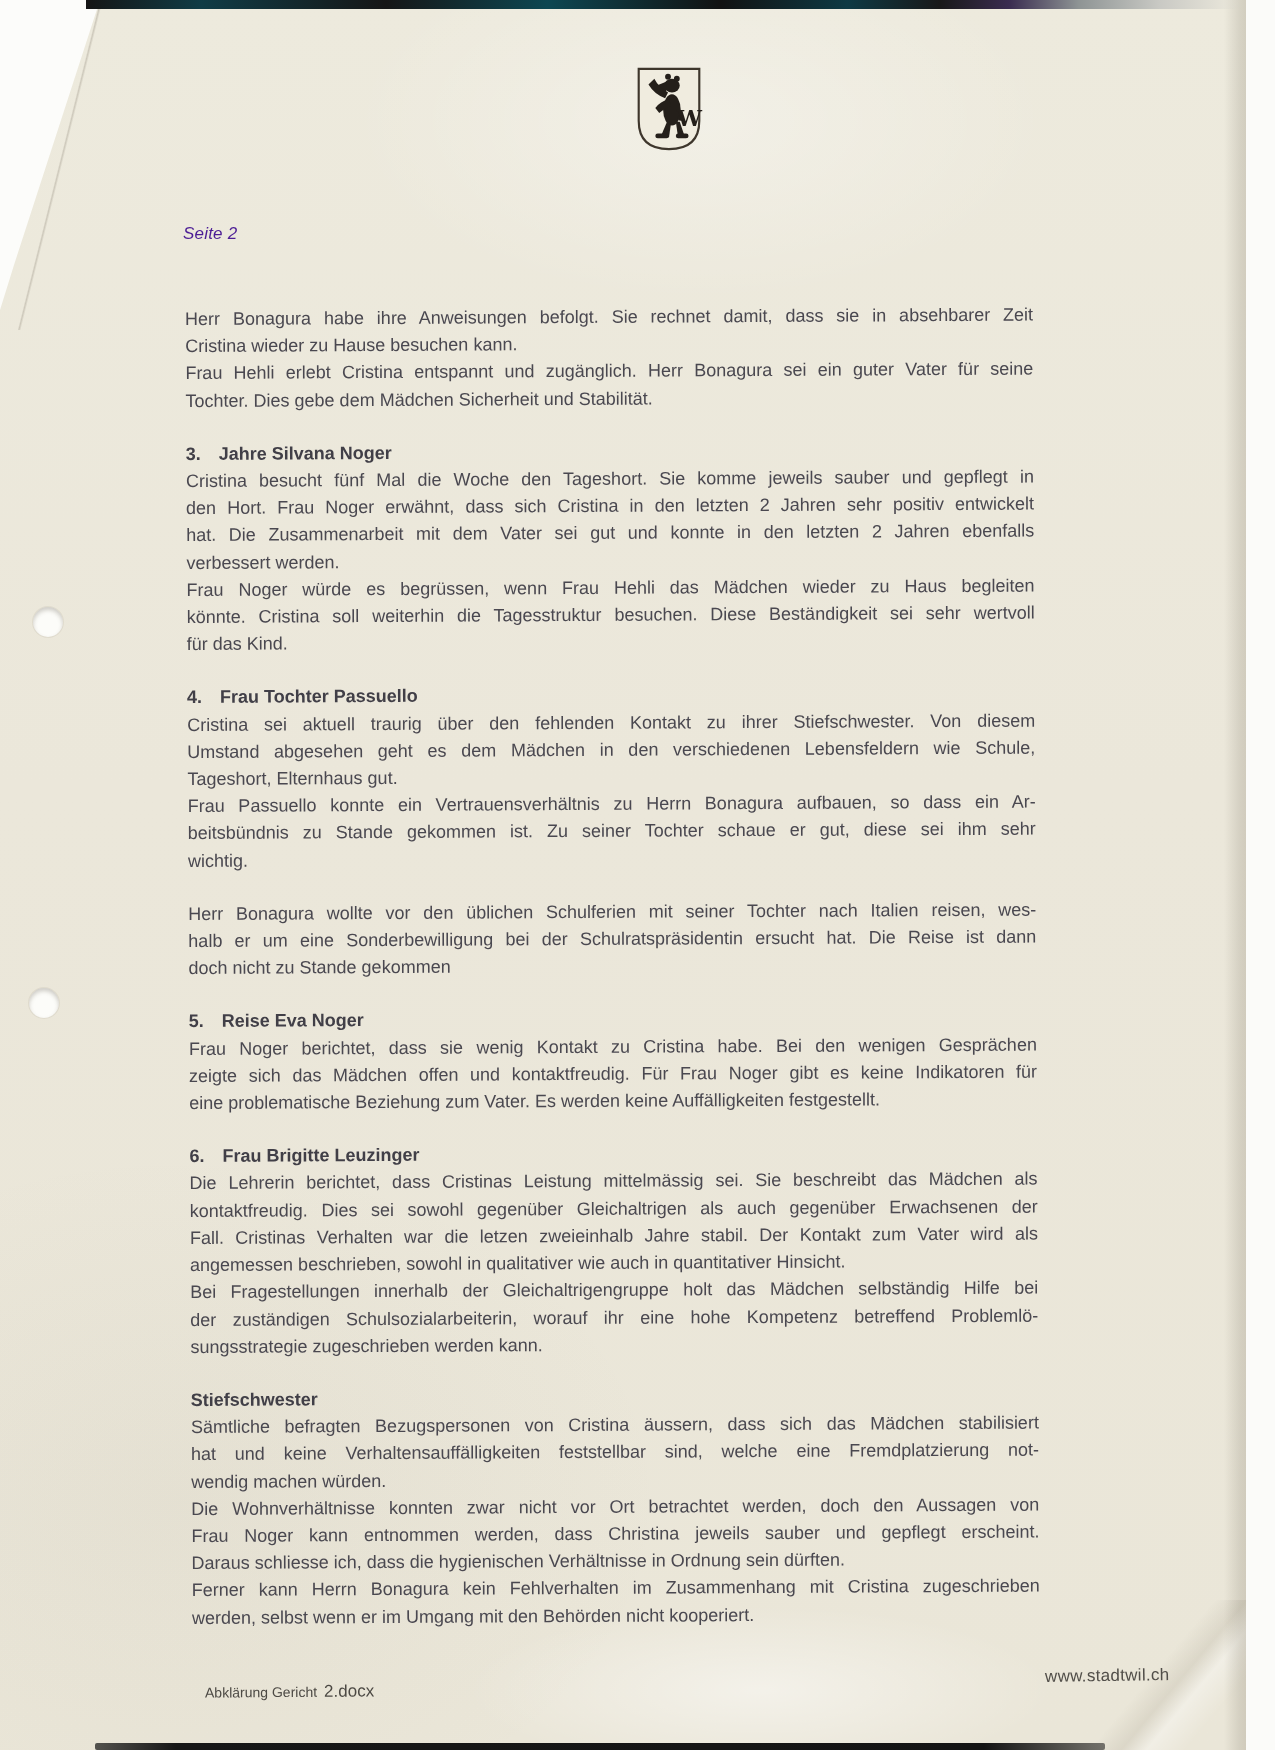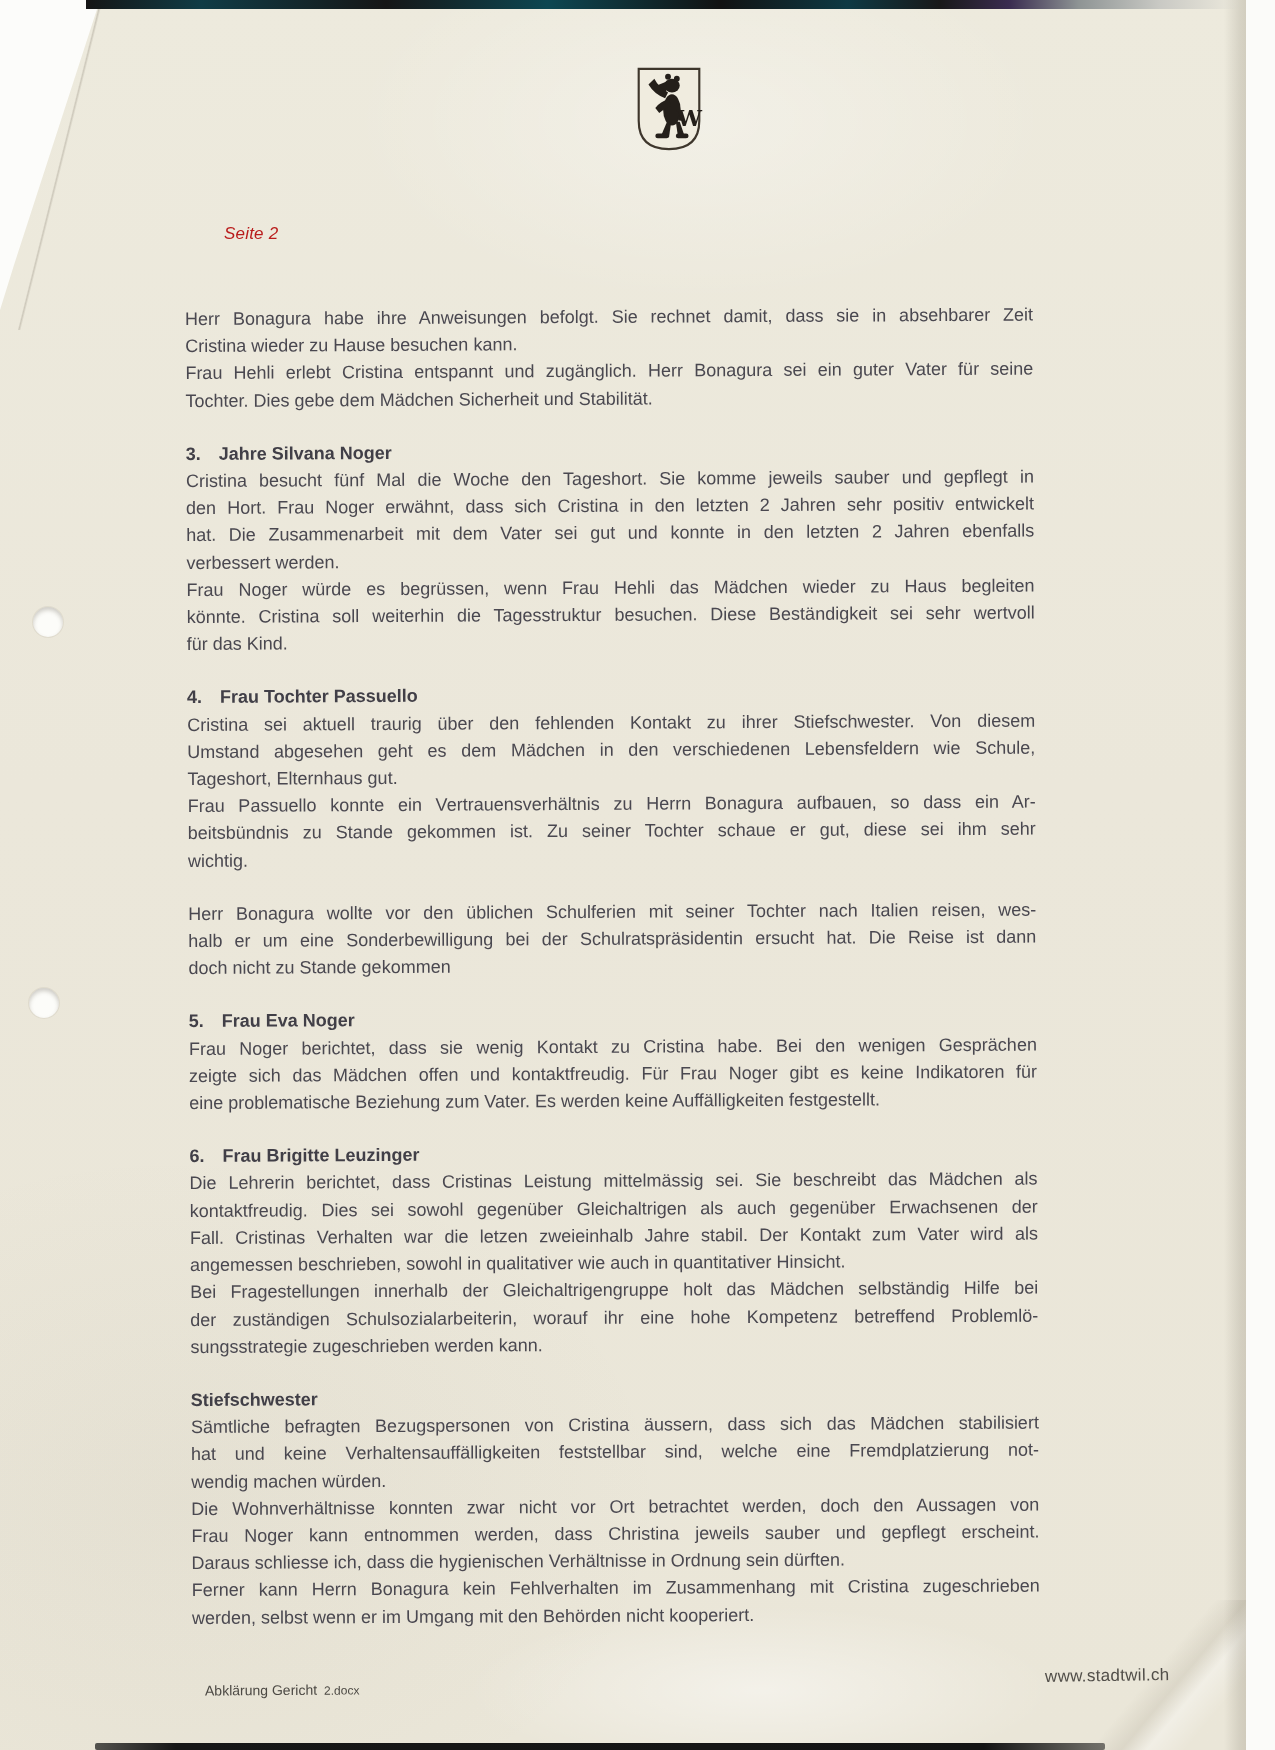--- a/index.html
+++ b/index.html
@@ -50,39 +50,39 @@
   .hole{
     position:absolute;width:30px;height:30px;border-radius:50%;
     background:#fcfcf9;
     box-shadow:inset 0 3px 4px rgba(90,84,68,.28), 0 0 0 1px rgba(125,118,100,.10);
   }
   .hole1{left:33px;top:607px;}
   .hole2{left:29px;top:988px;}
   .emblem{position:absolute;left:635px;top:66px;width:68px;height:86px;}
   .seite{
     position:absolute;left:183px;top:224px;
-    font-style:italic;font-size:17px;color:#b91c1c;letter-spacing:.2px;margin-left:41px;
+    font-style:italic;font-size:17px;color:#4c1d95;letter-spacing:.2px;
   }
   .doc{
     position:absolute;left:185px;top:306px;width:848px;
     font-size:18px;color:#4a4850;line-height:27.2px;
     transform:rotate(-0.3deg);transform-origin:left top;
   }
   .section{margin-top:26px;}
   .section:first-child{margin-top:0;}
   .heading{font-weight:bold;color:#413f47;}
   .hnum{display:inline-block;width:33px;}
   .line{text-align:left;}
   .line.fill{text-align:justify;text-align-last:justify;-moz-text-align-last:justify;}
   .footer-left{
     position:absolute;left:205px;top:1682px;color:#4c4944;
     display:flex;align-items:baseline;gap:7px;transform:rotate(-0.4deg);
   }
   .footer-left .fsmall{font-size:14px;}
-  .footer-left .flarge{font-size:12px;}
+  .footer-left .flarge{font-size:17px;}
   .footer-right{
     position:absolute;right:106px;top:1666px;font-size:17px;color:#514e49;
     transform:rotate(-0.9deg);letter-spacing:.3px;
   }
 </style>
 </head>
 <body>
 
 <div class="paper"></div>
 <div class="fold-br"></div>
@@ -141,21 +141,21 @@
       <div class="line fill">Frau Passuello konnte ein Vertrauensverhältnis zu Herrn Bonagura aufbauen, so dass ein Ar-</div>
       <div class="line fill">beitsbündnis zu Stande gekommen ist. Zu seiner Tochter schaue er gut, diese sei ihm sehr</div>
       <div class="line">wichtig.</div>
     </div>
     <div class="section">
       <div class="line fill">Herr Bonagura wollte vor den üblichen Schulferien mit seiner Tochter nach Italien reisen, wes-</div>
       <div class="line fill">halb er um eine Sonderbewilligung bei der Schulratspräsidentin ersucht hat. Die Reise ist dann</div>
       <div class="line">doch nicht zu Stande gekommen</div>
     </div>
     <div class="section">
-      <div class="heading"><span class="hnum">5.</span><span>Frau Eva Noger</span></div>
+      <div class="heading"><span class="hnum">5.</span><span>Reise Eva Noger</span></div>
       <div class="line fill">Frau Noger berichtet, dass sie wenig Kontakt zu Cristina habe. Bei den wenigen Gesprächen</div>
       <div class="line fill">zeigte sich das Mädchen offen und kontaktfreudig. Für Frau Noger gibt es keine Indikatoren für</div>
       <div class="line">eine problematische Beziehung zum Vater. Es werden keine Auffälligkeiten festgestellt.</div>
     </div>
     <div class="section">
       <div class="heading"><span class="hnum">6.</span><span>Frau Brigitte Leuzinger</span></div>
       <div class="line fill">Die Lehrerin berichtet, dass Cristinas Leistung mittelmässig sei. Sie beschreibt das Mädchen als</div>
       <div class="line fill">kontaktfreudig. Dies sei sowohl gegenüber Gleichaltrigen als auch gegenüber Erwachsenen der</div>
       <div class="line fill">Fall. Cristinas Verhalten war die letzen zweieinhalb Jahre stabil. Der Kontakt zum Vater wird als</div>
       <div class="line">angemessen beschrieben, sowohl in qualitativer wie auch in quantitativer Hinsicht.</div>

